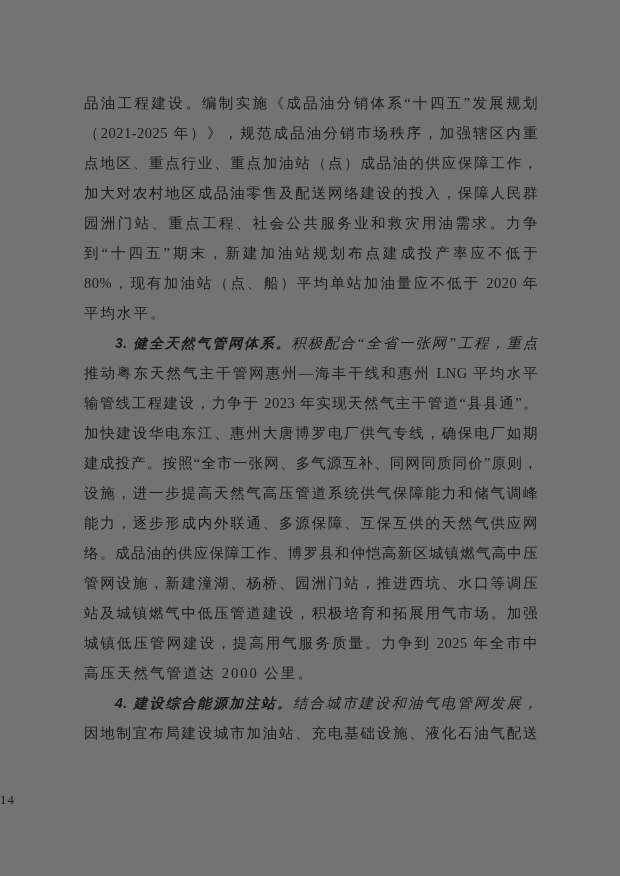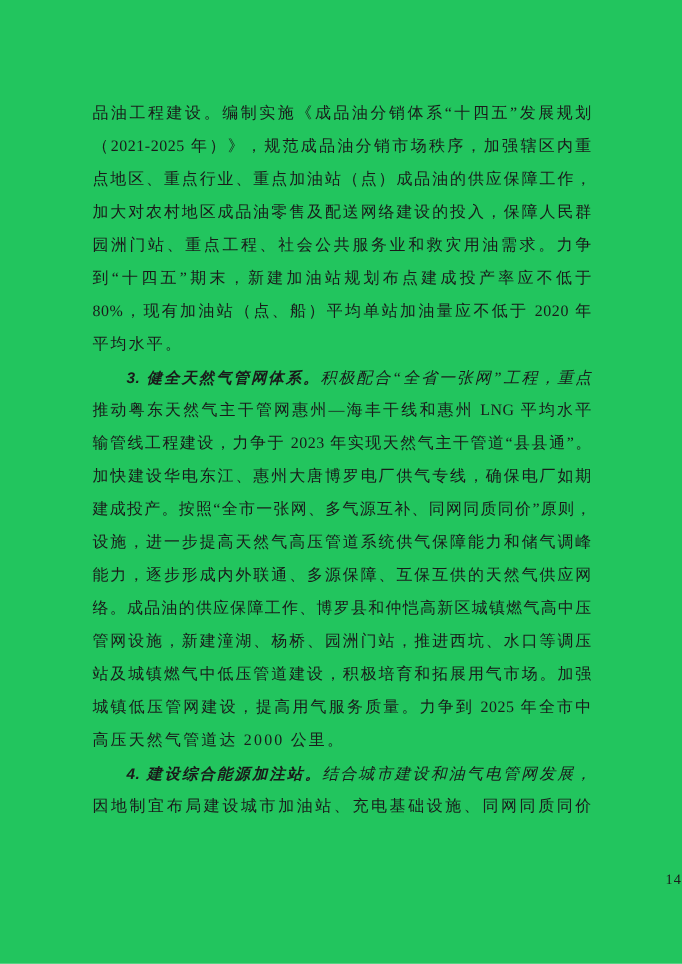--- a/index.html
+++ b/index.html
@@ -5,21 +5,21 @@
   * { margin: 0; padding: 0; box-sizing: border-box; }
   html, body { width: 620px; height: 876px; }
   body {
     background: #ffffff;
     font-family: "Liberation Serif", "DejaVu Serif", serif;
   }
   .page {
     position: relative;
     width: 620px;
     height: 876px;
-    background: #22c55e;
+    background: #737373;
     color: #1a1a1a;
     overflow: hidden;
   }
   .content {
     position: absolute;
     left: 84px;
     top: 88px;
     width: 454px;
   }
   .line {
@@ -42,21 +42,21 @@
   .head {
     font-weight: bold;
     font-family: "Liberation Sans", "DejaVu Sans", sans-serif;
     font-size: 14px;
   }
   .page-number {
     position: absolute;
     top: 792px;
     left: 0;
     width: 620px;
-    text-align: right;
+    text-align: left;
     font-size: 13px;
     letter-spacing: 1px;
     color: #1a1a1a;
   }
 </style>
 </head>
 <body>
 
 <div class="page">
   <div class="content" id="content">
@@ -79,17 +79,17 @@
         <div class="line"><span>设施，进一步提高天然气高压管道系统供气保障能力和储气调峰</span></div>
         <div class="line"><span>能力，逐步形成内外联通、多源保障、互保互供的天然气供应网</span></div>
         <div class="line"><span>络。成品油的供应保障工作、博罗县和仲恺高新区城镇燃气高中压</span></div>
         <div class="line"><span>管网设施，新建潼湖、杨桥、园洲门站，推进西坑、水口等调压</span></div>
         <div class="line"><span>站及城镇燃气中低压管道建设，积极培育和拓展用气市场。加强</span></div>
         <div class="line"><span>城镇低压管网建设，提高用气服务质量。力争到 2025 年全市中</span></div>
         <div class="line para-end"><span>高压天然气管道达 2000 公里。</span></div>
       </div>
       <div class="paragraph">
         <div class="line indent"><span class="head">4. 建设综合能源加注站。</span><span>结合城市建设和油气电管网发展，</span></div>
-        <div class="line"><span>因地制宜布局建设城市加油站、充电基础设施、同网同质同价</span></div>
+        <div class="line"><span>因地制宜布局建设城市加油站、充电基础设施、液化石油气配送</span></div>
       </div>
     </div>
   <div class="page-number">14</div>
 </div>
 
 </body></html>

